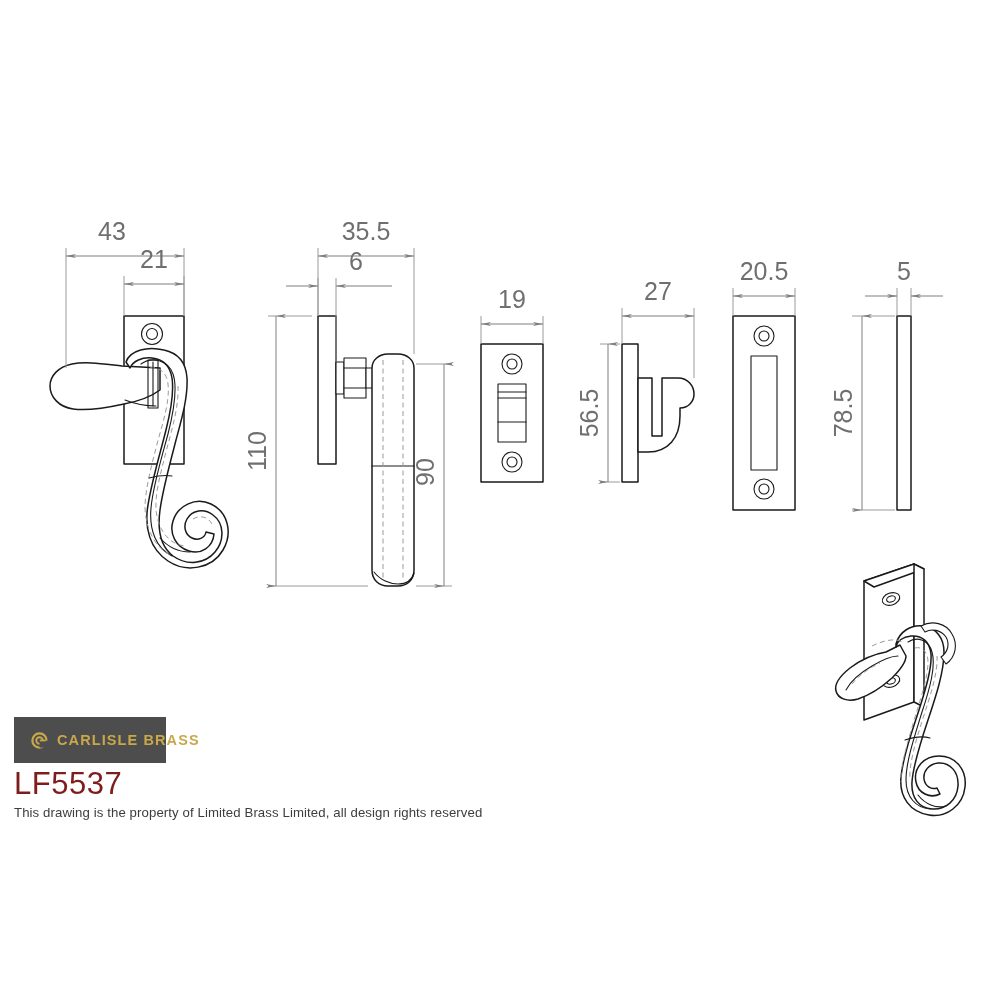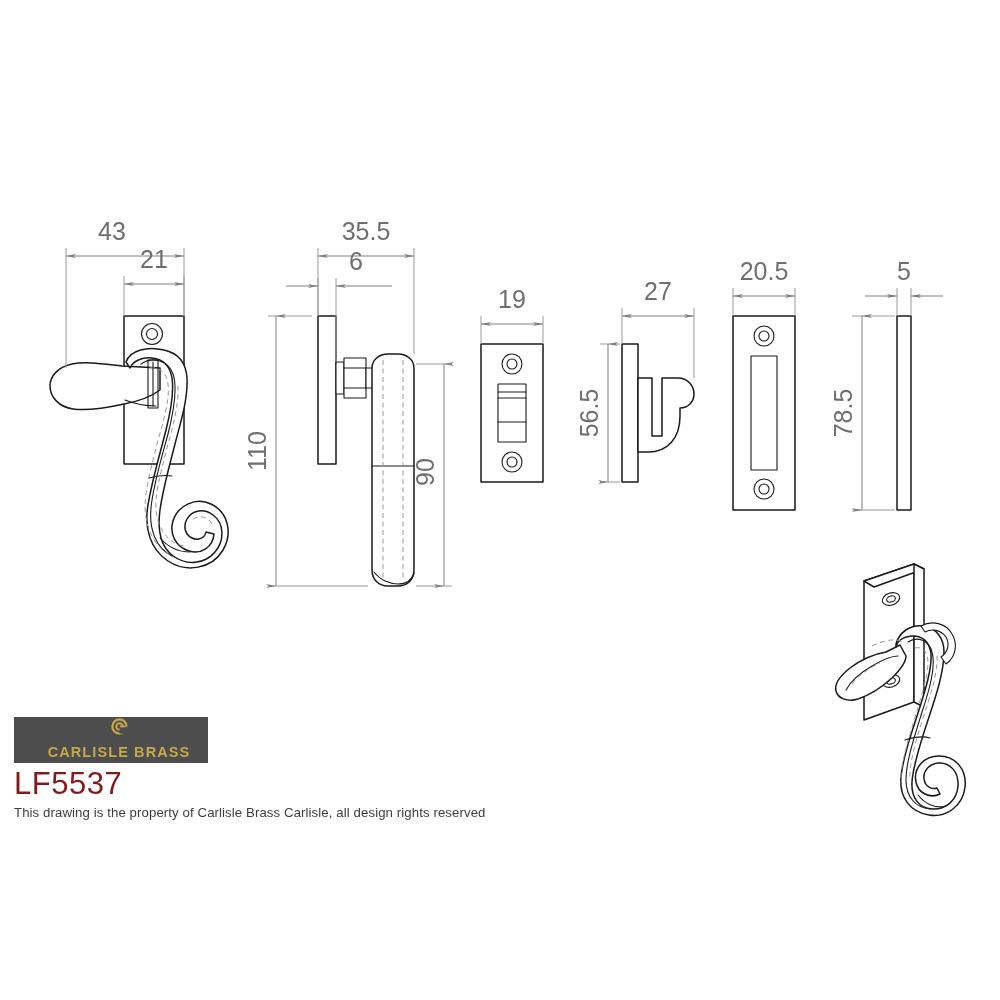--- a/index.html
+++ b/index.html
@@ -4,23 +4,23 @@
 <style>
   html,body{margin:0;padding:0;}
   body{
     width:1000px;height:1000px;background:#ffffff;
     font-family:"Liberation Sans","DejaVu Sans",sans-serif;
     color:#4a4a4a;overflow:hidden;position:relative;
   }
   #sheet{position:absolute;left:0;top:16px;width:1000px;height:1000px;}
   #drawing{position:absolute;left:0;top:0;}
   .brandbox{
-    position:absolute;left:14px;top:701px;width:194px;height:46px;
+    position:absolute;left:14px;top:701px;width:152px;height:46px;
     background:#4d4d4d;display:flex;align-items:center;gap:8px;
-    padding-left:16px;box-sizing:border-box;flex-direction:column;
+    padding-left:16px;box-sizing:border-box;
   }
   .brandmark{width:19px;height:19px;flex:0 0 auto;}
   .brandtext{
     color:#c8a84b;font-size:14.5px;font-weight:bold;letter-spacing:1.1px;
     font-family:"Liberation Sans","DejaVu Sans",sans-serif;white-space:nowrap;
   }
   .partno{
     position:absolute;left:14px;top:752px;font-size:31px;color:#7f1d1d;
     letter-spacing:0.5px;line-height:1;font-weight:normal;
   }
@@ -358,15 +358,15 @@
                M12 4.4 A7.6 7.6 0 1 1 12 19.6 A7.6 7.6 0 1 1 12 4.4 Z" fill="#c8a84b" fill-rule="evenodd"></path>
       <circle cx="12" cy="12" r="4.1" fill="none" stroke="#c8a84b" stroke-width="2.4"></circle>
       <path d="M12 12 L23 12 L23 21 L12 21 Z" fill="#4d4d4d"></path>
       <path d="M12.4 12 L20 12" stroke="#c8a84b" stroke-width="2.2"></path>
     </svg>
     <span class="brandtext">CARLISLE BRASS</span>
   </div>
 
   <div class="partno">LF5537</div>
 
-  <div class="rights">This drawing is the property of Carlisle Brass Carlisle, all design rights reserved</div>
+  <div class="rights">This drawing is the property of Limited Brass Limited, all design rights reserved</div>
 
 </div>
 
 </body></html>

